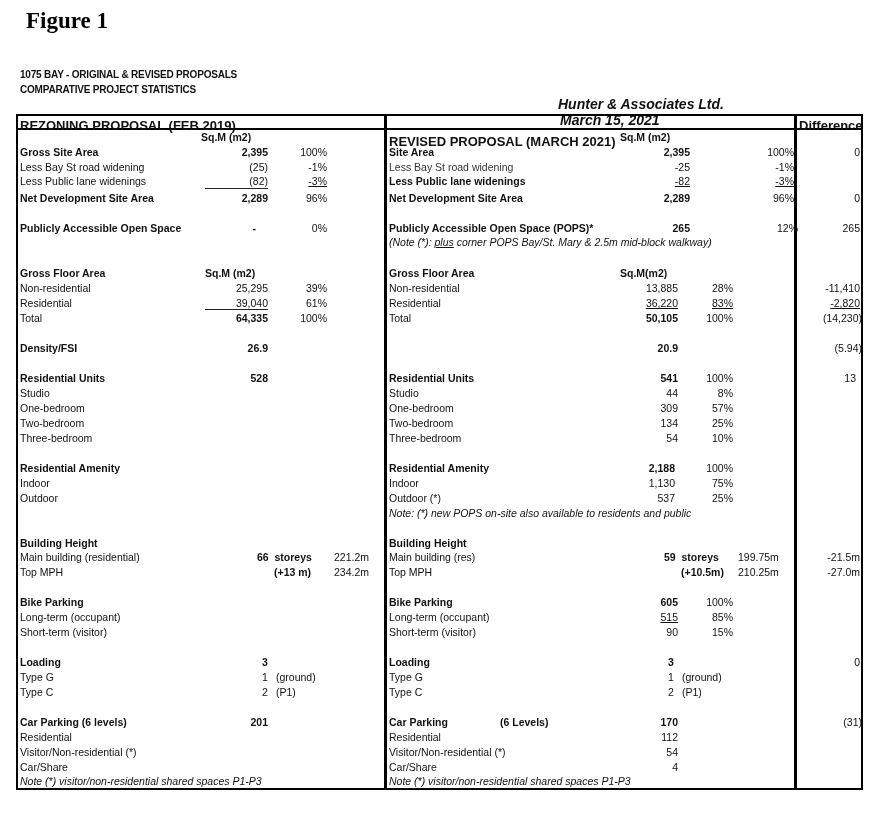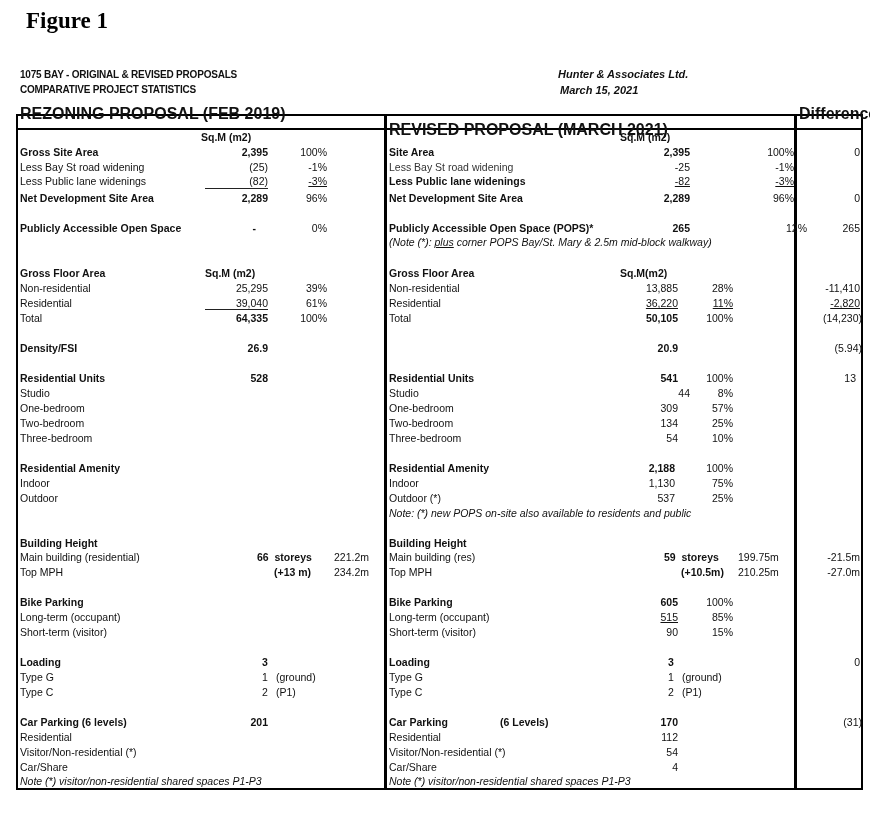--- a/index.html
+++ b/index.html
@@ -1,23 +1,23 @@
 <!DOCTYPE html>
 <html><head>
 <meta charset="utf-8">
 <style>
   html, body { margin: 0; padding: 0; background: #ffffff; }
   body { width: 870px; height: 821px; position: relative; overflow: hidden; font-family: "Liberation Sans", "DejaVu Sans", sans-serif; color: #111; }
   .fig-title { position: absolute; left: 26px; top: 8px; font-family: "Liberation Serif", "DejaVu Serif", serif; font-weight: bold; font-size: 23px; color: #000; }
   .hdr { position: absolute; font-size: 10px; font-weight: bold; letter-spacing: -0.2px; }
-  .hdr-i { position: absolute; font-size: 11px; font-weight: bold; font-style: italic; }
+  .hdr-i { position: absolute; font-size: 14px; font-weight: bold; font-style: italic; margin-top: 28px; }
   .frame { position: absolute; left: 16px; top: 114px; width: 847px; height: 676px; border: 2px solid #000; box-sizing: border-box; }
   .vline { position: absolute; top: 114px; width: 3px; height: 676px; background: #000; }
   .hline { position: absolute; left: 16px; width: 847px; height: 2px; background: #000; top: 128px; }
-  .sec-title { position: absolute; top: 105px; font-size: 16px; font-weight: bold; text-align: center; }
+  .sec-title { position: absolute; top: 118px; font-size: 13px; font-weight: bold; text-align: center; }
   .t { position: absolute; font-size: 10.5px; white-space: nowrap; line-height: 13px; }
   .b { font-weight: bold; }
   .i { font-style: italic; }
   .r { text-align: right; }
   .u { text-decoration: underline; }
   .uline { position: absolute; height: 1px; background: #222; }
 </style>
 </head>
 <body>
 
@@ -64,21 +64,21 @@
 <div class="t r" style="right:76px;top:161px;">-1%</div>
 <div class="t b" style="left:389px;top:175px;">Less Public lane widenings</div>
 <div class="t r u" style="right:180px;top:175px;">-82</div>
 <div class="t r u" style="right:76px;top:175px;">-3%</div>
 <div class="t b" style="left:389px;top:192px;">Net Development Site Area</div>
 <div class="t b r" style="right:180px;top:192px;">2,289</div>
 <div class="t r" style="right:76px;top:192px;">96%</div>
 <div class="t r" style="right:10px;top:192px;">0</div>
 <div class="t b" style="left:389px;top:222px;">Publicly Accessible Open Space (POPS)*</div>
 <div class="t b r" style="right:180px;top:222px;">265</div>
-<div class="t r" style="right:63px;top:222px;text-align:center;">12%</div>
+<div class="t r" style="right:72px;top:222px;text-align:center;">12%</div>
 <div class="t r" style="right:10px;top:222px;">265</div>
 <div class="t i" style="left:389px;top:236px;"><span>(Note (*): </span><span class="u">plus</span><span> corner POPS Bay/St. Mary &amp; 2.5m mid-block walkway)</span></div>
 
 <div class="t b" style="left:20px;top:267px;">Gross Floor Area</div>
 <div class="t b" style="left:205px;top:267px;">Sq.M (m2)</div>
 <div class="t" style="left:20px;top:282px;">Non-residential</div>
 <div class="t r" style="right:602px;top:282px;">25,295</div>
 <div class="t r" style="right:543px;top:282px;">39%</div>
 <div class="t" style="left:20px;top:297px;">Residential</div>
 <div class="t r" style="right:602px;top:297px;">39,040</div>
@@ -89,21 +89,21 @@
 <div class="t r" style="right:543px;top:312px;">100%</div>
 
 <div class="t b" style="left:389px;top:267px;">Gross Floor Area</div>
 <div class="t b" style="left:620px;top:267px;">Sq.M(m2)</div>
 <div class="t" style="left:389px;top:282px;">Non-residential</div>
 <div class="t r" style="right:192px;top:282px;">13,885</div>
 <div class="t r" style="right:137px;top:282px;text-align:center;">28%</div>
 <div class="t r" style="right:10px;top:282px;">-11,410</div>
 <div class="t" style="left:389px;top:297px;">Residential</div>
 <div class="t r u" style="right:192px;top:297px;margin-left:48px;">36,220</div>
-<div class="t r u" style="right:137px;top:297px;">11%</div>
+<div class="t r u" style="right:137px;top:297px;">83%</div>
 <div class="t r u" style="right:10px;top:297px;">-2,820</div>
 <div class="t" style="left:389px;top:312px;">Total</div>
 <div class="t b r" style="right:192px;top:312px;">50,105</div>
 <div class="t r" style="right:137px;top:312px;">100%</div>
 <div class="t r" style="right:8px;top:312px;">(14,230)</div>
 
 <div class="t b" style="left:20px;top:342px;">Density/FSI</div>
 <div class="t b r" style="right:602px;top:342px;">26.9</div>
 <div class="t b r" style="right:192px;top:342px;">20.9</div>
 <div class="t r" style="right:8px;top:342px;">(5.94)</div>
@@ -113,21 +113,21 @@
 <div class="t" style="left:20px;top:387px;">Studio</div>
 <div class="t" style="left:20px;top:402px;">One-bedroom</div>
 <div class="t" style="left:20px;top:417px;">Two-bedroom</div>
 <div class="t" style="left:20px;top:432px;">Three-bedroom</div>
 
 <div class="t b" style="left:389px;top:372px;">Residential Units</div>
 <div class="t b r" style="right:192px;top:372px;">541</div>
 <div class="t r" style="right:137px;top:372px;">100%</div>
 <div class="t r" style="right:14px;top:372px;">13</div>
 <div class="t" style="left:389px;top:387px;">Studio</div>
-<div class="t r" style="right:180px;top:387px;">44</div>
+<div class="t r" style="right:192px;top:387px;">44</div>
 <div class="t r" style="right:137px;top:387px;">8%</div>
 <div class="t" style="left:389px;top:402px;">One-bedroom</div>
 <div class="t r" style="right:192px;top:402px;">309</div>
 <div class="t r" style="right:137px;top:402px;">57%</div>
 <div class="t" style="left:389px;top:417px;">Two-bedroom</div>
 <div class="t r" style="right:192px;top:417px;margin-left:32px;">134</div>
 <div class="t r" style="right:137px;top:417px;">25%</div>
 <div class="t" style="left:389px;top:432px;">Three-bedroom</div>
 <div class="t r" style="right:192px;top:432px;">54</div>
 <div class="t r" style="right:137px;top:432px;">10%</div>

